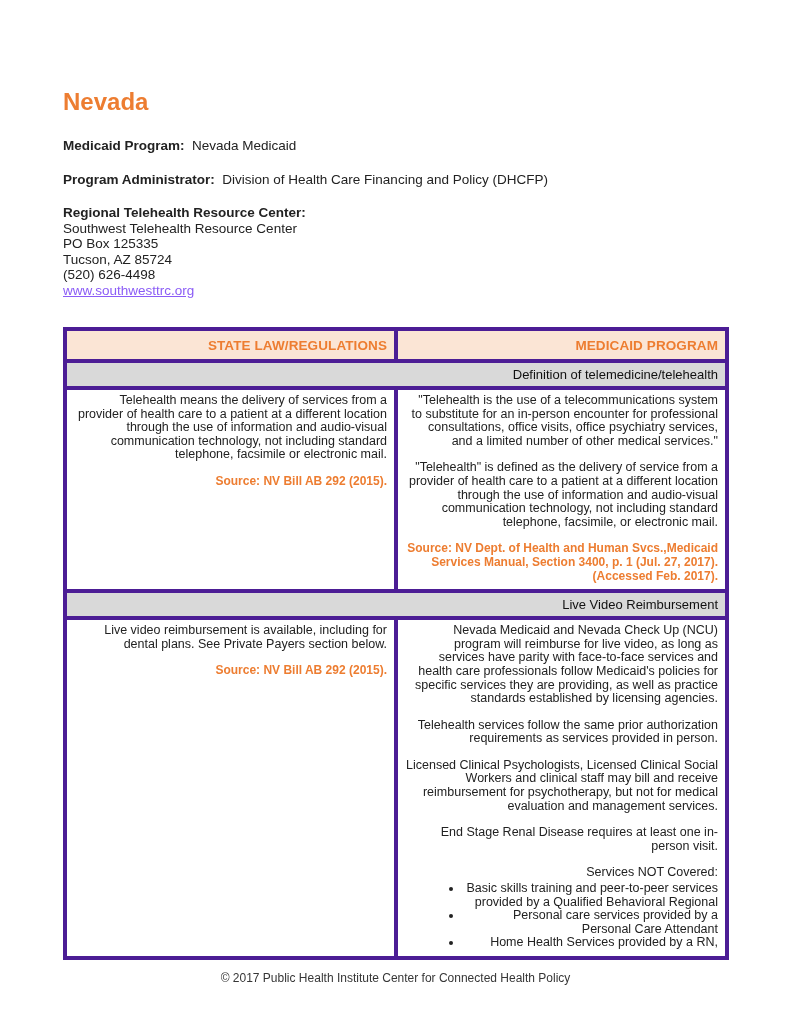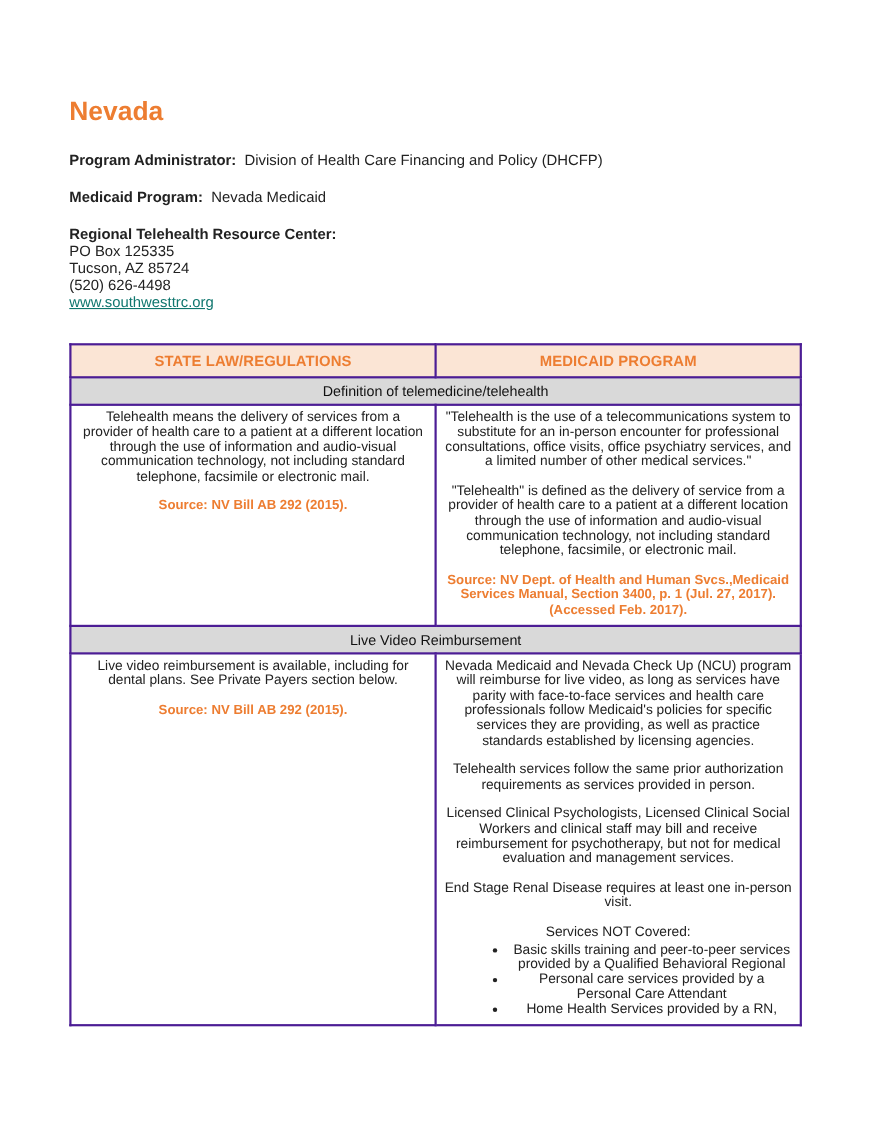--- a/index.html
+++ b/index.html
@@ -28,36 +28,36 @@
   .info-line {
     margin: 0 0 18px 0;
     font-size: 13.5px;
     line-height: 15.5px;
     color: #222222;
   }
   .info-label { font-weight: bold; }
   .rtc-block { margin: 0; font-size: 13.5px; line-height: 15.5px; }
   .rtc-line { display: block; }
   .rtc-link {
-    color: #0f766e;
+    color: #8b5cf6;
     text-decoration: underline;
     display: inline-block;
     margin-top: 0px;
   }
   table.policy-table {
     width: 666px;
     margin-top: 29px;
     border-collapse: collapse;
     table-layout: fixed;
   }
   .policy-table col { width: 50%; }
   .policy-table th, .policy-table td {
-    border: 2px solid #4c1d95;
+    border: 4px solid #4c1d95;
     vertical-align: top;
-    text-align: center;
+    text-align: right;
   }
   th.col-header {
     background: #FBE5D5;
     color: #ED7D31;
     font-size: 13.5px;
     font-weight: bold;
     padding: 7px 7px 6px 7px;
     letter-spacing: 0.1px;
   }
   td.section-header {
@@ -99,29 +99,30 @@
   }
 </style>
 </head>
 <body>
 
 <div class="page">
 
   <h1 class="page-title">Nevada</h1>
 
   <p class="info-line">
-    <span class="info-label">Program Administrator:</span>&nbsp;&nbsp;<span>Division of Health Care Financing and Policy (DHCFP)</span>
+    <span class="info-label">Medicaid Program:</span>&nbsp;&nbsp;<span>Nevada Medicaid</span>
   </p>
 
   <p class="info-line">
-    <span class="info-label">Medicaid Program:</span>&nbsp;&nbsp;<span>Nevada Medicaid</span>
+    <span class="info-label">Program Administrator:</span>&nbsp;&nbsp;<span>Division of Health Care Financing and Policy (DHCFP)</span>
   </p>
 
   <div class="rtc-block">
     <span class="rtc-line info-label">Regional Telehealth Resource Center:</span>
+    <span class="rtc-line">Southwest Telehealth Resource Center</span>
     <span class="rtc-line">PO Box 125335</span>
     <span class="rtc-line">Tucson, AZ 85724</span>
     <span class="rtc-line">(520) 626-4498</span>
     <a href="#" class="rtc-link">www.southwesttrc.org</a>
   </div>
 
   <table class="policy-table">
     <colgroup>
         <col>
         <col>
@@ -166,14 +167,15 @@
         <ul>
           <li>Basic skills training and peer-to-peer services provided by a Qualified Behavioral Regional</li>
           <li>Personal care services provided by a Personal Care Attendant</li>
           <li>Home Health Services provided by a RN,</li>
         </ul>
       </td>
     </tr>
   </tbody>
     </table>
 
+  <div class="page-footer">© 2017 Public Health Institute Center for Connected Health Policy</div>
 
 </div>
 
 </body></html>

